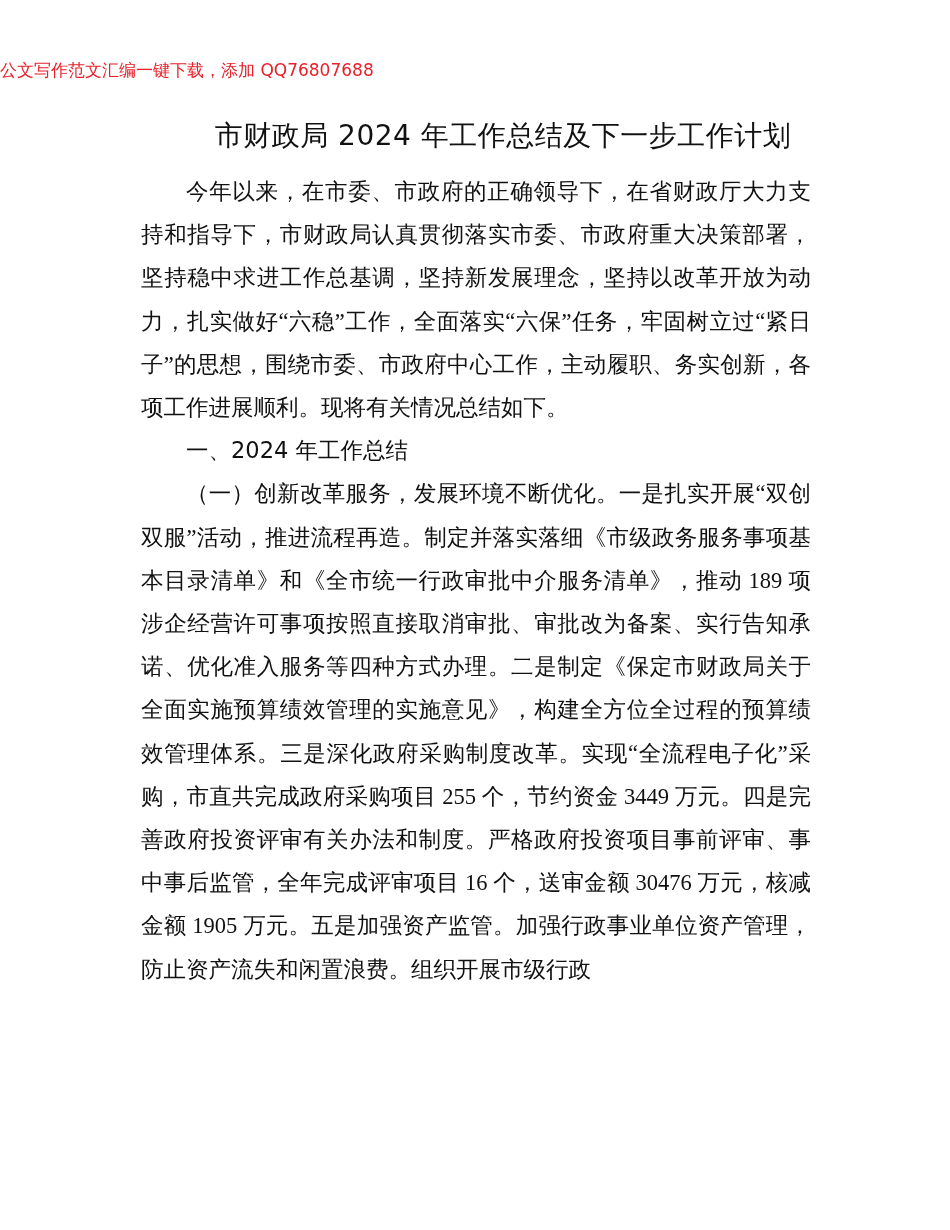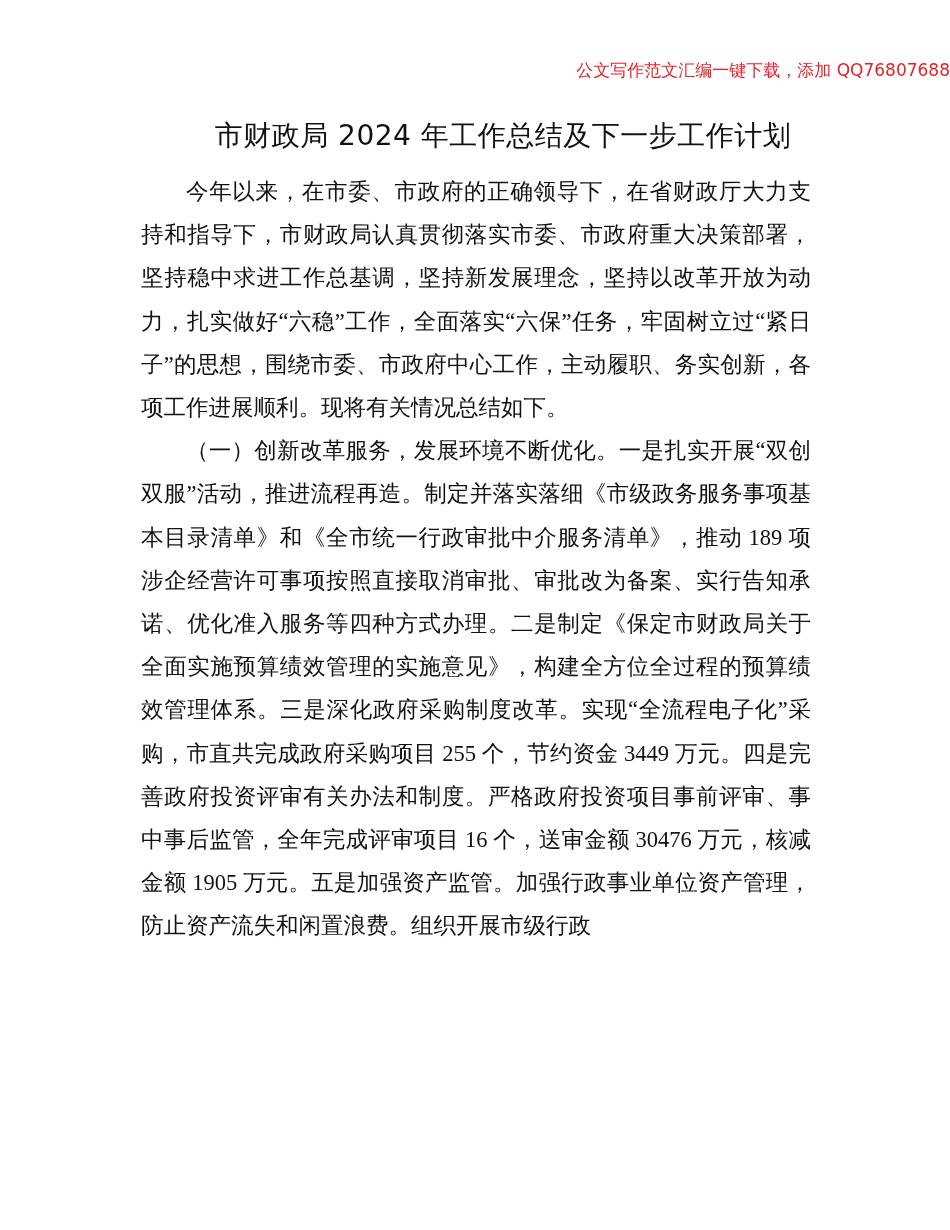--- a/index.html
+++ b/index.html
@@ -13,21 +13,21 @@
       position: relative;
       overflow: hidden;
       font-family: "DejaVu Sans", "Liberation Sans", sans-serif;
       color: #111111;
     }
     .banner {
       position: absolute;
       top: 57px;
       left: 0;
       width: 950px;
-      text-align: right;
+      text-align: left;
       font-size: 17px;
       color: #e8202a;
       line-height: 26px;
       letter-spacing: 0px;
     }
     .title {
       position: absolute;
       top: 116px;
       left: 0;
       width: 950px;
@@ -61,14 +61,15 @@
   </style>
 </head>
 <body>
 
 <div class="banner">公文写作范文汇编一键下载，添加 QQ76807688</div>
 
 <div class="title">市财政局 2024 年工作总结及下一步工作计划</div>
 
 <div class="content">
   <p class="para">今年以来，在市委、市政府的正确领导下，在省财政厅大力支持和指导下，市财政局认真贯彻落实市委、市政府重大决策部署，坚持稳中求进工作总基调，坚持新发展理念，坚持以改革开放为动力，扎实做好“六稳”工作，全面落实“六保”任务，牢固树立过“紧日子”的思想，围绕市委、市政府中心工作，主动履职、务实创新，各项工作进展顺利。现将有关情况总结如下。</p>
+  <p class="heading">一、2024 年工作总结</p>
   <p class="para">（一）创新改革服务，发展环境不断优化。一是扎实开展“双创双服”活动，推进流程再造。制定并落实落细《市级政务服务事项基本目录清单》和《全市统一行政审批中介服务清单》，推动 189 项涉企经营许可事项按照直接取消审批、审批改为备案、实行告知承诺、优化准入服务等四种方式办理。二是制定《保定市财政局关于全面实施预算绩效管理的实施意见》，构建全方位全过程的预算绩效管理体系。三是深化政府采购制度改革。实现“全流程电子化”采购，市直共完成政府采购项目 255 个，节约资金 3449 万元。四是完善政府投资评审有关办法和制度。严格政府投资项目事前评审、事中事后监管，全年完成评审项目 16 个，送审金额 30476 万元，核减金额 1905 万元。五是加强资产监管。加强行政事业单位资产管理，防止资产流失和闲置浪费。组织开展市级行政</p>
 </div>
 
 </body></html>

